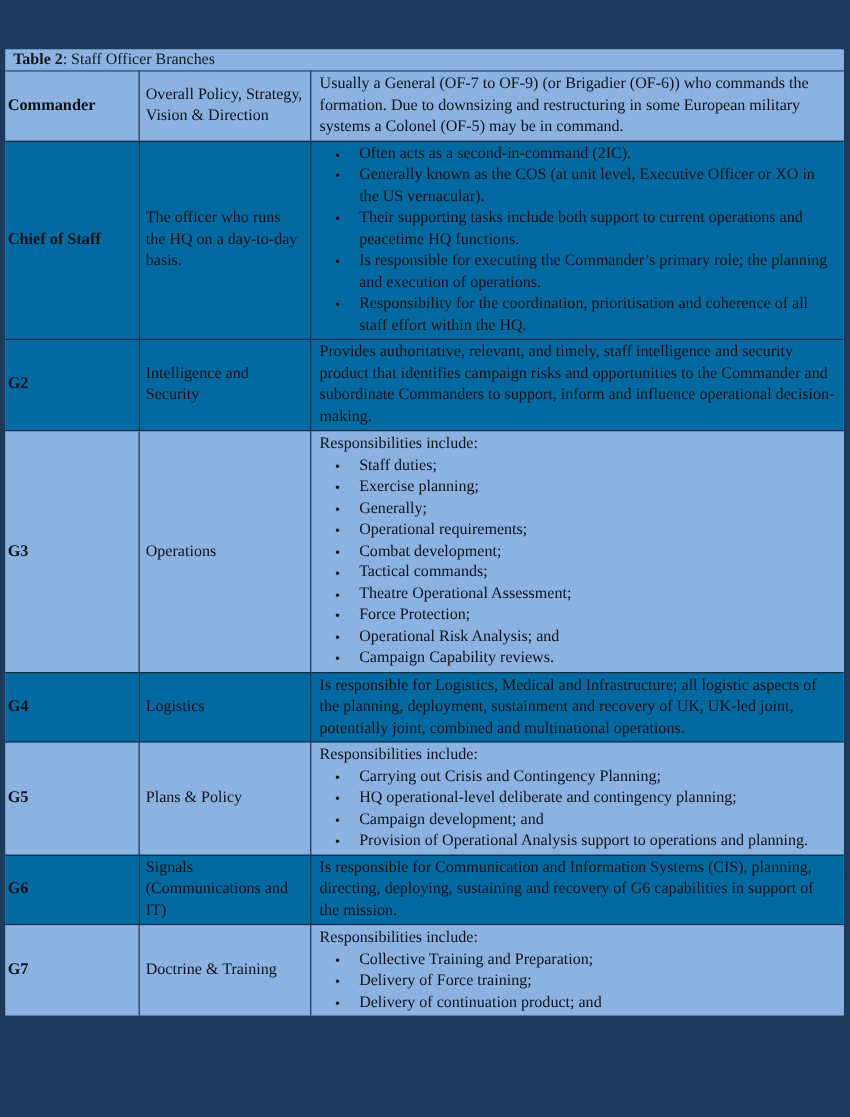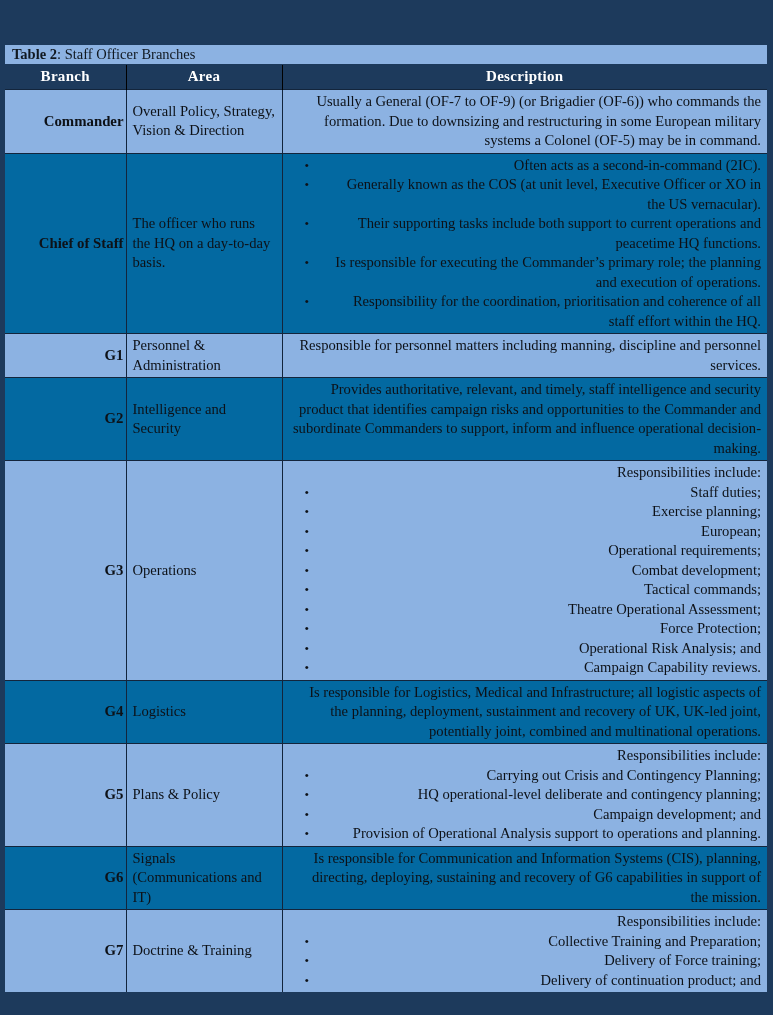--- a/index.html
+++ b/index.html
@@ -67,31 +67,31 @@
     border-top: 1px solid #13253c;
     border-right: 1px solid #13253c;
     vertical-align: middle;
     color: #0d1117;
     font-size: 14.6px;
     line-height: 19.5px;
   }
   td.c-desc { border-right: none; }
 
   td.c-branch {
-    text-align: right;
+    text-align: left;
     font-weight: bold;
     font-size: 14.8px;
     padding: 2px 2px;
   }
   td.c-area {
     text-align: left;
     padding: 2px 6px;
   }
   td.c-desc {
-    text-align: right;
+    text-align: left;
     padding: 2px 6px 2px 8px;
     vertical-align: top;
   }
 
   tr.band-light td { background: #8cb2e2; }
   tr.band-medium td { background: #0369a1; }
 
   .desc-intro { margin: 0; }
   .desc-para  { margin: 0; }
 
@@ -126,68 +126,56 @@
   <table class="staff-table">
     <colgroup>
       <col class="col-branch">
       <col class="col-area">
       <col class="col-desc">
     </colgroup>
     <tbody id="table-body">
       <tr class="caption-row">
         <td colspan="3"><span class="caption-label">Table 2</span><span class="caption-text">: Staff Officer Branches</span></td>
       </tr>
-      <tr class="header-row">
-        <th>Branch</th>
-        <th>Area</th>
-        <th>Description</th>
-      </tr>
     <tr class="band-light">
           <td class="c-branch">Commander</td>
           <td class="c-area">Overall Policy, Strategy, Vision &amp; Direction</td>
           <td class="c-desc">
             <p class="desc-para">Usually a General (OF-7 to OF-9) (or Brigadier (OF-6)) who commands the formation. Due to downsizing and restructuring in some European military systems a Colonel (OF-5) may be in command.</p>
           </td>
         </tr>
         <tr class="band-medium">
           <td class="c-branch">Chief of Staff</td>
           <td class="c-area">The officer who runs the HQ on a day-to-day basis.</td>
           <td class="c-desc">
             <ul class="desc-list">
               <li>Often acts as a second-in-command (2IC).</li>
               <li>Generally known as the COS (at unit level, Executive Officer or XO in the US vernacular).</li>
               <li>Their supporting tasks include both support to current operations and peacetime HQ functions.</li>
               <li>Is responsible for executing the Commander’s primary role; the planning and execution of operations.</li>
               <li>Responsibility for the coordination, prioritisation and coherence of all staff effort within the HQ.</li>
             </ul>
           </td>
         </tr>
-        <tr class="band-light">
-          <td class="c-branch">G1</td>
-          <td class="c-area">Personnel &amp; Administration</td>
-          <td class="c-desc">
-            <p class="desc-para">Responsible for personnel matters including manning, discipline and personnel services.</p>
-          </td>
-        </tr>
         <tr class="band-medium">
           <td class="c-branch">G2</td>
           <td class="c-area">Intelligence and Security</td>
           <td class="c-desc">
             <p class="desc-para">Provides authoritative, relevant, and timely, staff intelligence and security product that identifies campaign risks and opportunities to the Commander and subordinate Commanders to support, inform and influence operational decision-making.</p>
           </td>
         </tr>
         <tr class="band-light">
           <td class="c-branch">G3</td>
           <td class="c-area">Operations</td>
           <td class="c-desc">
             <p class="desc-intro">Responsibilities include:</p>
             <ul class="desc-list">
               <li>Staff duties;</li>
               <li>Exercise planning;</li>
-              <li>European;</li>
+              <li>Generally;</li>
               <li>Operational requirements;</li>
               <li>Combat development;</li>
               <li>Tactical commands;</li>
               <li>Theatre Operational Assessment;</li>
               <li>Force Protection;</li>
               <li>Operational Risk Analysis; and</li>
               <li>Campaign Capability reviews.</li>
             </ul>
           </td>
         </tr>

